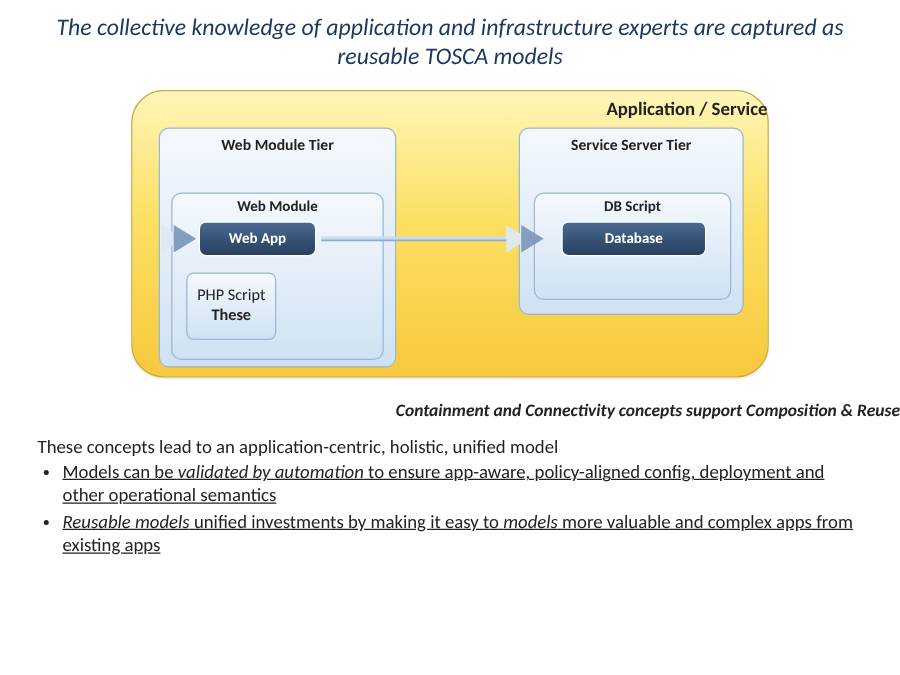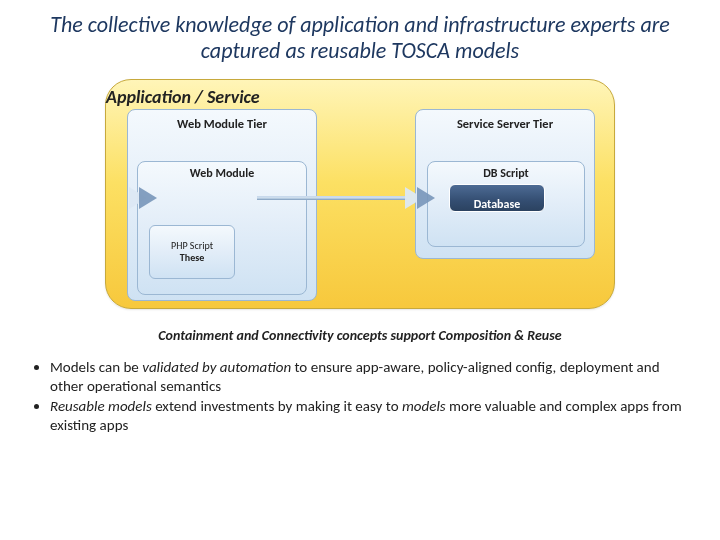--- a/index.html
+++ b/index.html
@@ -5,21 +5,21 @@
   * { box-sizing: border-box; margin: 0; padding: 0; }
   body {
     width: 720px;
     height: 540px;
     font-family: Calibri, Arial, sans-serif;
     background: #fff;
     position: relative;
     overflow: hidden;
   }
   .title {
-    font-size: 22px;
+    font-size: 19px;
     font-style: italic;
     color: #1e3860;
     text-align: center;
     padding: 12px 28px 8px;
     line-height: 1.2;
   }
   .diagram-area {
     position: relative;
     margin: 6px auto 0;
     width: 510px;
@@ -28,26 +28,25 @@
   .app-service-box {
     position: absolute;
     left: 0; top: 0;
     width: 510px; height: 230px;
     background: linear-gradient(to bottom, #fff5b8 0%, #fce063 45%, #f7c83c 100%);
     border: 1px solid #c7a93c;
     border-radius: 26px;
     box-shadow: 0 1px 2px rgba(0,0,0,0.1);
   }
   .app-service-label {
-    text-align: left;
-    font-size: 18px;
+    text-align: right;
+    font-size: 15px;
     font-weight: bold;
     margin-top: 6px;
     color: #222;
-    font-style: italic;
   }
   .tier-box {
     position: absolute;
     background: linear-gradient(to bottom, #f4f9fd 0%, #e2edf8 50%, #cfe2f3 100%);
     border: 1px solid #9bb7d3;
     border-radius: 8px;
     font-size: 12.5px;
     font-weight: bold;
     color: #222;
     text-align: center;
@@ -75,29 +74,29 @@
     border-radius: 6px;
     color: #fff;
     font-size: 12px;
     font-weight: bold;
     text-align: center;
     display: flex;
     align-items: center;
     justify-content: center;
   }
   .web-app-chip  { left: 54px;  top: 105px; width: 94px; height: 28px; }
-  .database-chip { left: 344px; top: 105px; width: 96px; height: 28px; align-items: flex-end; }
+  .database-chip { left: 344px; top: 105px; width: 116px; height: 28px; }
   .php-box {
     position: absolute;
     left: 44px; top: 146px;
-    width: 86px; height: 54px;
+    width: 72px; height: 54px;
     background: linear-gradient(to bottom, #f4f9fd 0%, #e2edf8 50%, #cfe2f3 100%);
     border: 1px solid #9bb7d3;
     border-radius: 6px;
-    font-size: 10px;
+    font-size: 13px;
     text-align: center;
     display: flex;
     align-items: center;
     justify-content: center;
     line-height: 1.2;
     color: #222;
   }
   .php-box b { font-weight: bold; }
   
   .ptr-left {
@@ -121,34 +120,34 @@
   .chev.dark  { border-left: 18px solid rgba(120,150,185,0.9); }
   .mid-line {
     position: absolute;
     left: 0; top: 9px;
     width: 150px; height: 4px;
     background: linear-gradient(to bottom, #d9e6f2, #a9c1da);
     border-top: 1px solid #c8d9ec;
     border-bottom: 1px solid #8faac7;
   }
   .caption {
-    text-align: center;
+    text-align: right;
     font-style: italic;
     font-weight: bold;
     font-size: 14px;
     margin-top: 18px;
     color: #222;
   }
   .body-text {
     font-size: 15px;
     color: #222;
     padding: 12px 34px 0 30px;
     line-height: 1.25;
   }
-  .body-text ul { list-style: disc; padding-left: 20px; margin-top: 2px; }
+  .body-text ul { list-style: disc; padding-left: 20px; margin-top: 2px; text-decoration: underline; }
   .body-text li { margin-top: 2px; }
   .body-text em { font-style: italic; }
 </style>
 </head>
 <body>
 
 <div class="title">The collective knowledge of application and infrastructure experts are captured as reusable TOSCA models</div>
 
 <div class="diagram-area">
   <div class="app-service-box">
@@ -167,20 +166,23 @@
   </div>
   <div class="server-box db-server">
     <span>DB Script</span>
   </div>
 
   <div class="ptr-left">
     <div class="chev light" style="left:0; top:1px;"></div>
     <div class="chev dark" style="left:10px; top:1px;"></div>
   </div>
 
+  <div class="inner-chip web-app-chip">
+    <span>Web App</span>
+  </div>
   <div class="inner-chip database-chip">
     <span>Database</span>
   </div>
 
   <div class="ptr-mid">
     <div class="mid-line"></div>
     <div class="chev light" style="left:148px; top:0;"></div>
     <div class="chev dark" style="left:160px; top:0;"></div>
   </div>
 
@@ -188,21 +190,22 @@
     <div>
       <span>PHP Script</span><br>
       <b>These</b>
     </div>
   </div>
 </div>
 
 <div class="caption">Containment and Connectivity concepts support Composition &amp; Reuse</div>
 
 <div class="body-text">
+  <div>These concepts lead to an application-centric, holistic, unified model</div>
   <ul>
     <li>
       <span>Models can be </span><em>validated by automation</em><span> to ensure app-aware, policy-aligned config, deployment and other operational semantics</span>
     </li>
     <li>
-      <em>Reusable models</em><span> extend investments by making it easy to </span><em>models</em><span> more valuable and complex apps from existing apps</span>
+      <em>Reusable models</em><span> unified investments by making it easy to </span><em>models</em><span> more valuable and complex apps from existing apps</span>
     </li>
   </ul>
 </div>
 
 </body></html>

